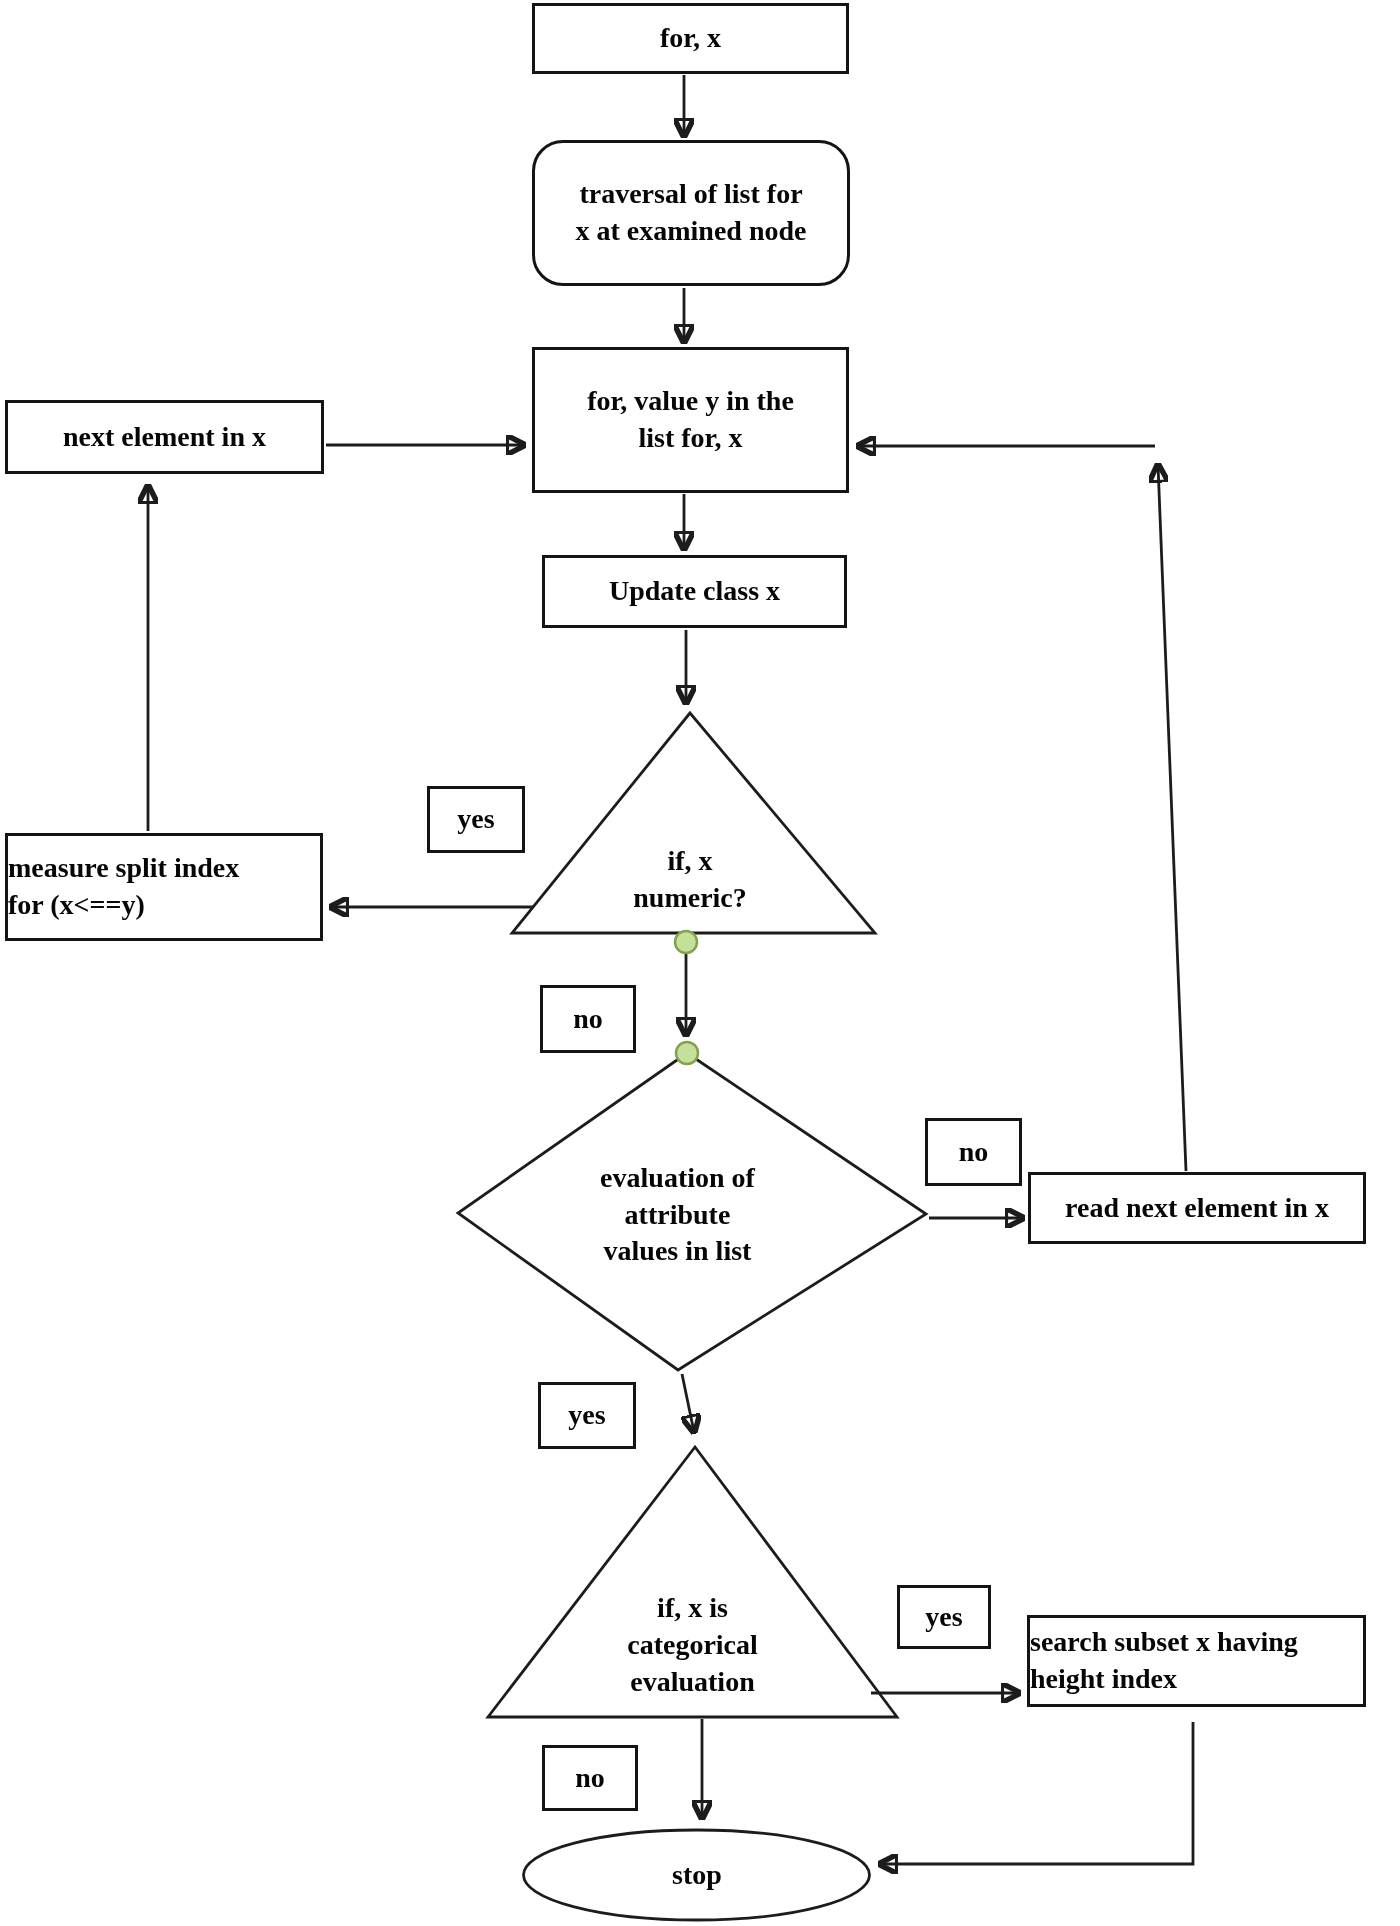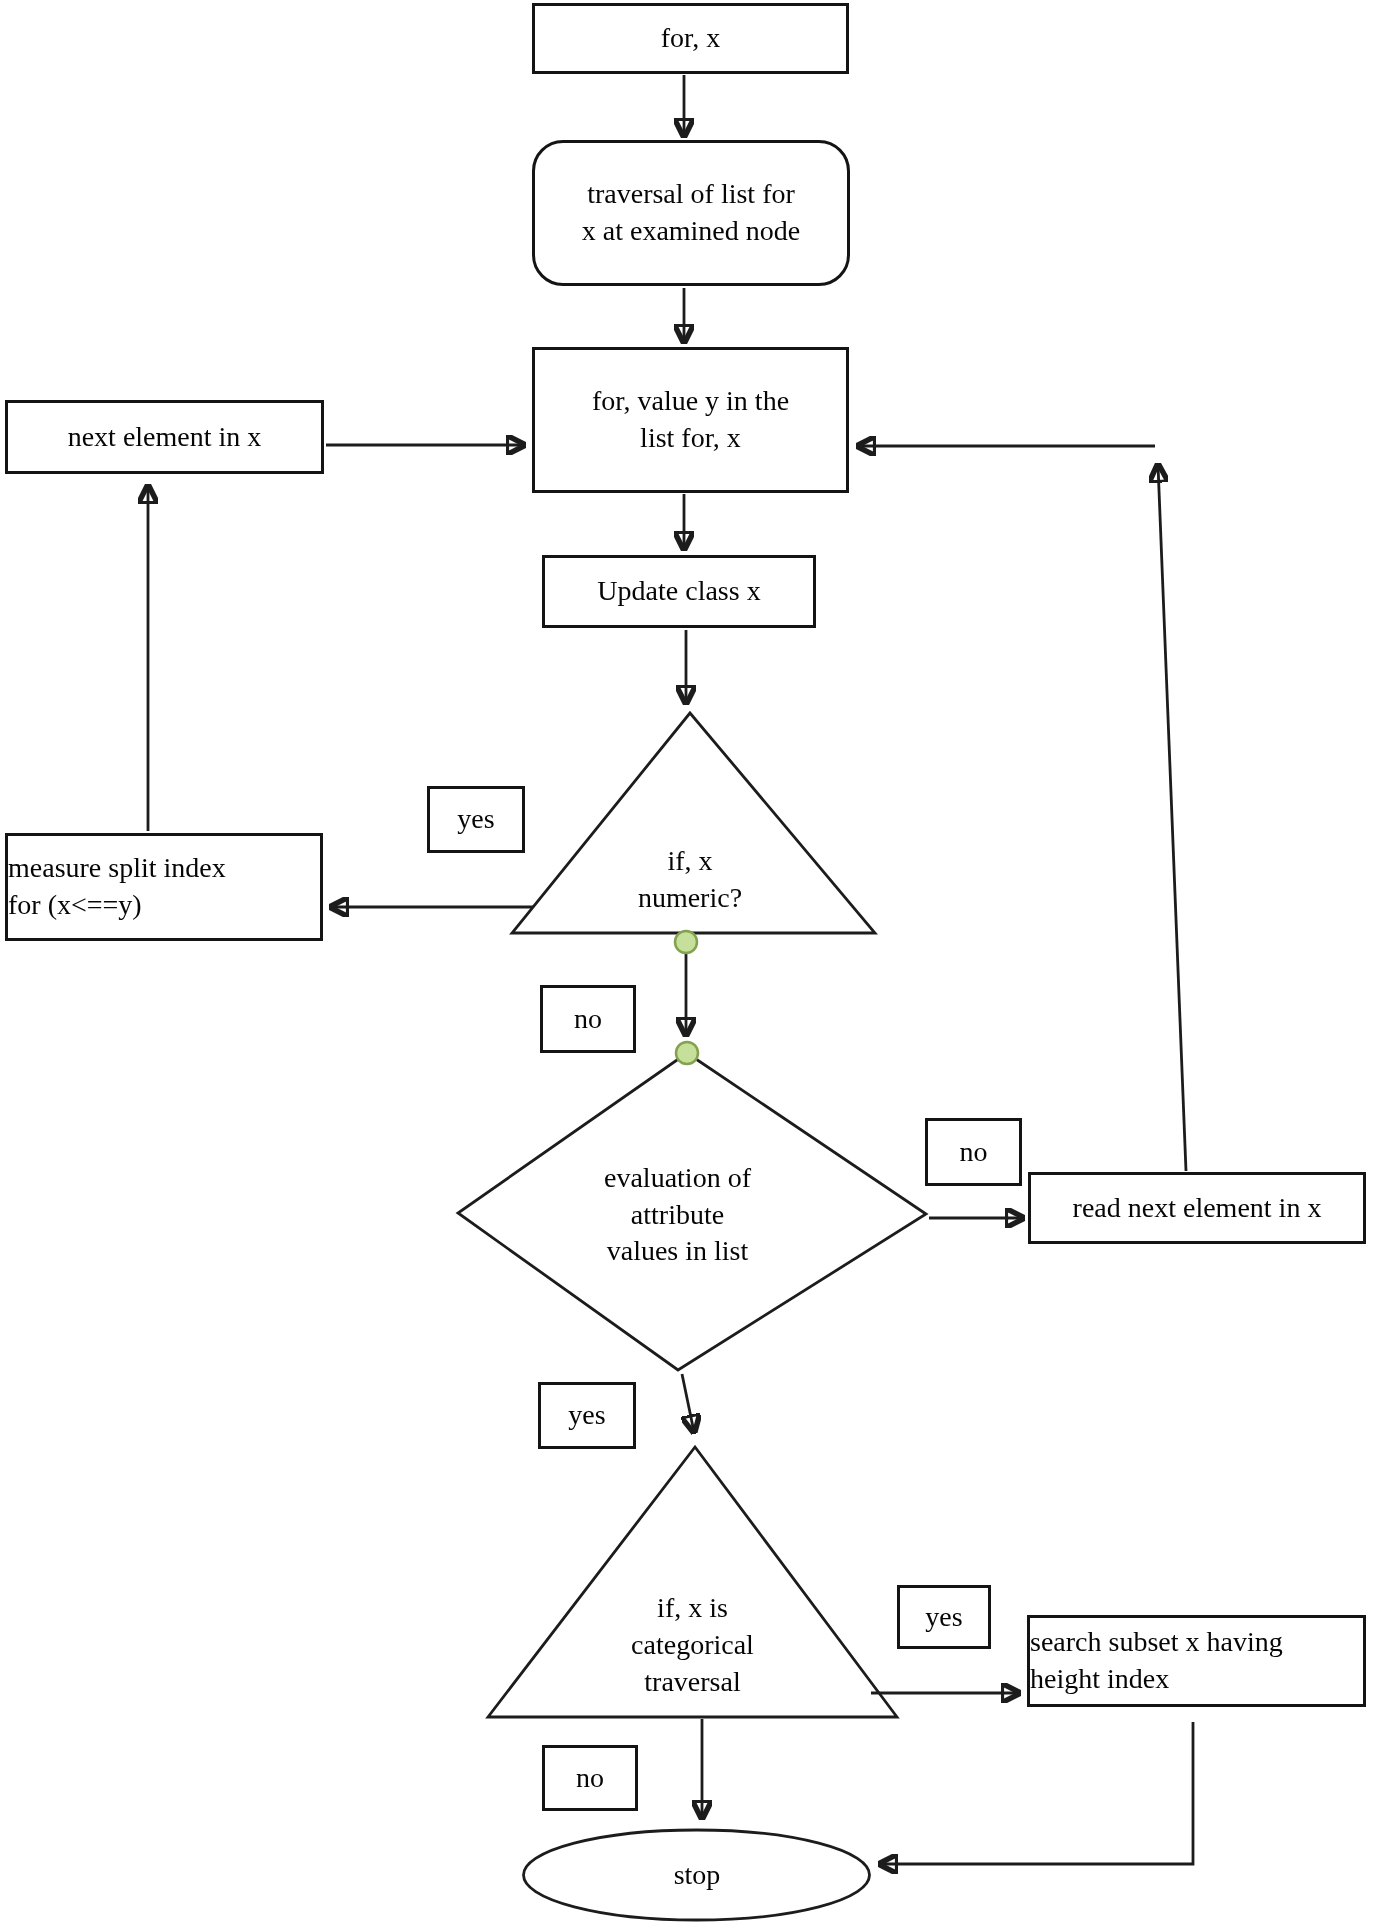--- a/index.html
+++ b/index.html
@@ -3,20 +3,21 @@
 <meta charset="utf-8">
 <style>
   html,body { margin:0; padding:0; background:#ffffff; }
   .canvas {
     position:relative;
     width:1400px;
     height:1926px;
     background:#ffffff;
     font-family:"Liberation Serif", serif;
     overflow:hidden;
+    font-weight:bold;
   }
   .wires {
     position:absolute;
     left:0; top:0;
     width:1400px; height:1926px;
     z-index:1;
   }
   .wires path, .wires polygon, .wires ellipse {
     fill:none;
     stroke:#1c1c1c;
@@ -84,42 +85,42 @@
   </svg>
 
   <div class="node" style="left:532px; top:3px; width:317px; height:71px;">for, x</div>
 
   <div class="node" style="left:532px; top:140px; width:318px; height:146px;border-radius:31px;">traversal of list for
 x at examined node</div>
 
   <div class="node" style="left:532px; top:347px; width:317px; height:146px;">for, value y in the
 list for, x</div>
 
-  <div class="node" style="left:542px; top:555px; width:274px; height:73px;">Update class x</div>
+  <div class="node" style="left:542px; top:555px; width:305px; height:73px;">Update class x</div>
 
   <div class="node" style="left:5px; top:400px; width:319px; height:74px;">next element in x</div>
 
   <div class="node left" style="left:5px; top:833px; width:318px; height:108px;">measure split index
 for (x&lt;==y)</div>
 
   <div class="node" style="left:1028px; top:1172px; width:338px; height:72px;">read next element in x</div>
 
   <div class="node left" style="left:1027px; top:1615px; width:339px; height:92px;">search subset x having
 height index</div>
 
   <div class="node plain" style="left:565px; top:830px; width:250px; height:100px;">if, x
 numeric?</div>
 
   <div class="node plain" style="left:545px; top:1140px; width:265px; height:150px;">evaluation of
 attribute
 values in list</div>
 
   <div class="node plain" style="left:560px; top:1578px; width:265px; height:135px;">if, x is
 categorical
-traversal</div>
+evaluation</div>
 
   <div class="node plain" style="left:523px; top:1830px; width:348px; height:91px;">stop</div>
 
   <div class="node" style="left:427px; top:786px; width:98px; height:67px;">yes</div>
 
   <div class="node" style="left:540px; top:985px; width:96px; height:68px;">no</div>
 
   <div class="node" style="left:925px; top:1118px; width:97px; height:68px;">no</div>
 
   <div class="node" style="left:538px; top:1382px; width:98px; height:67px;">yes</div>

